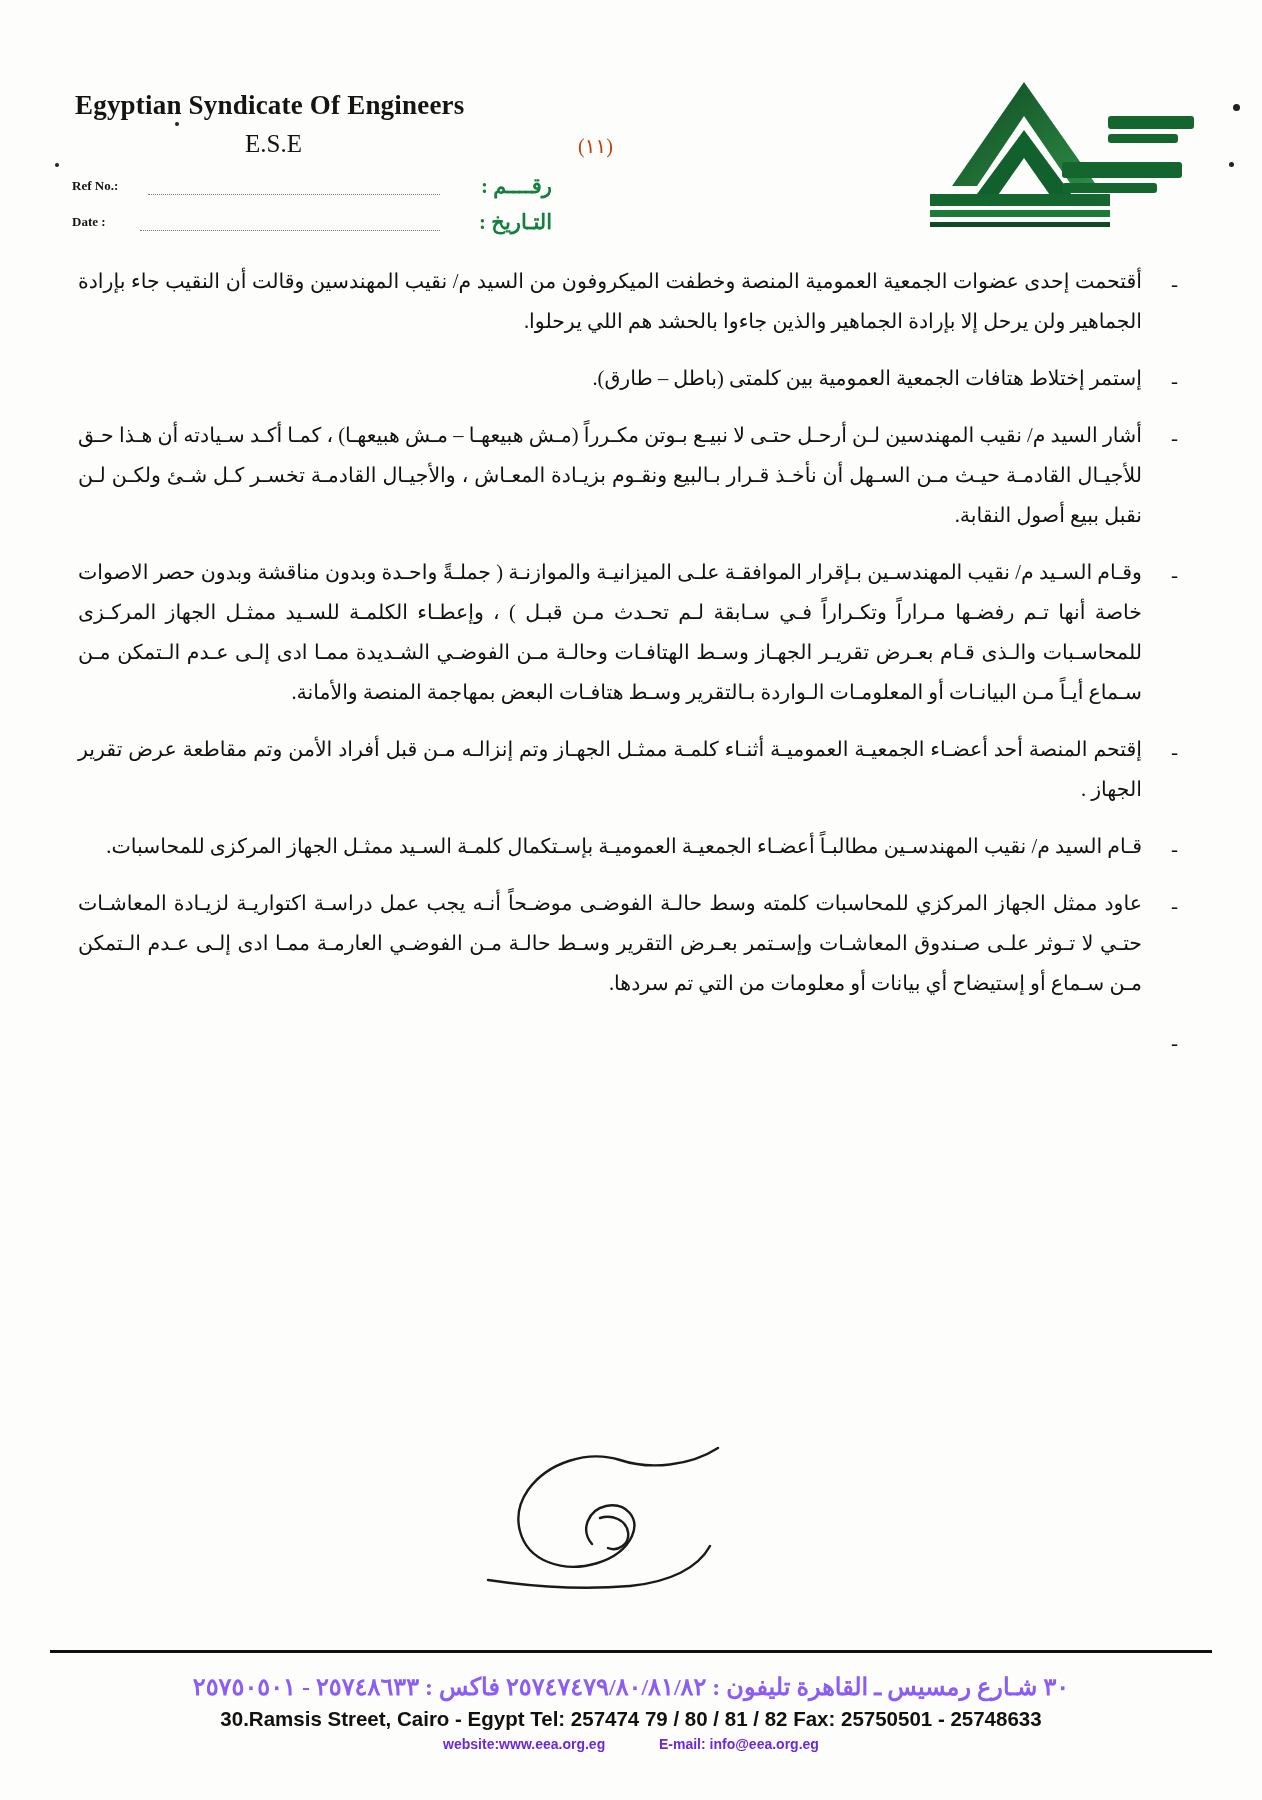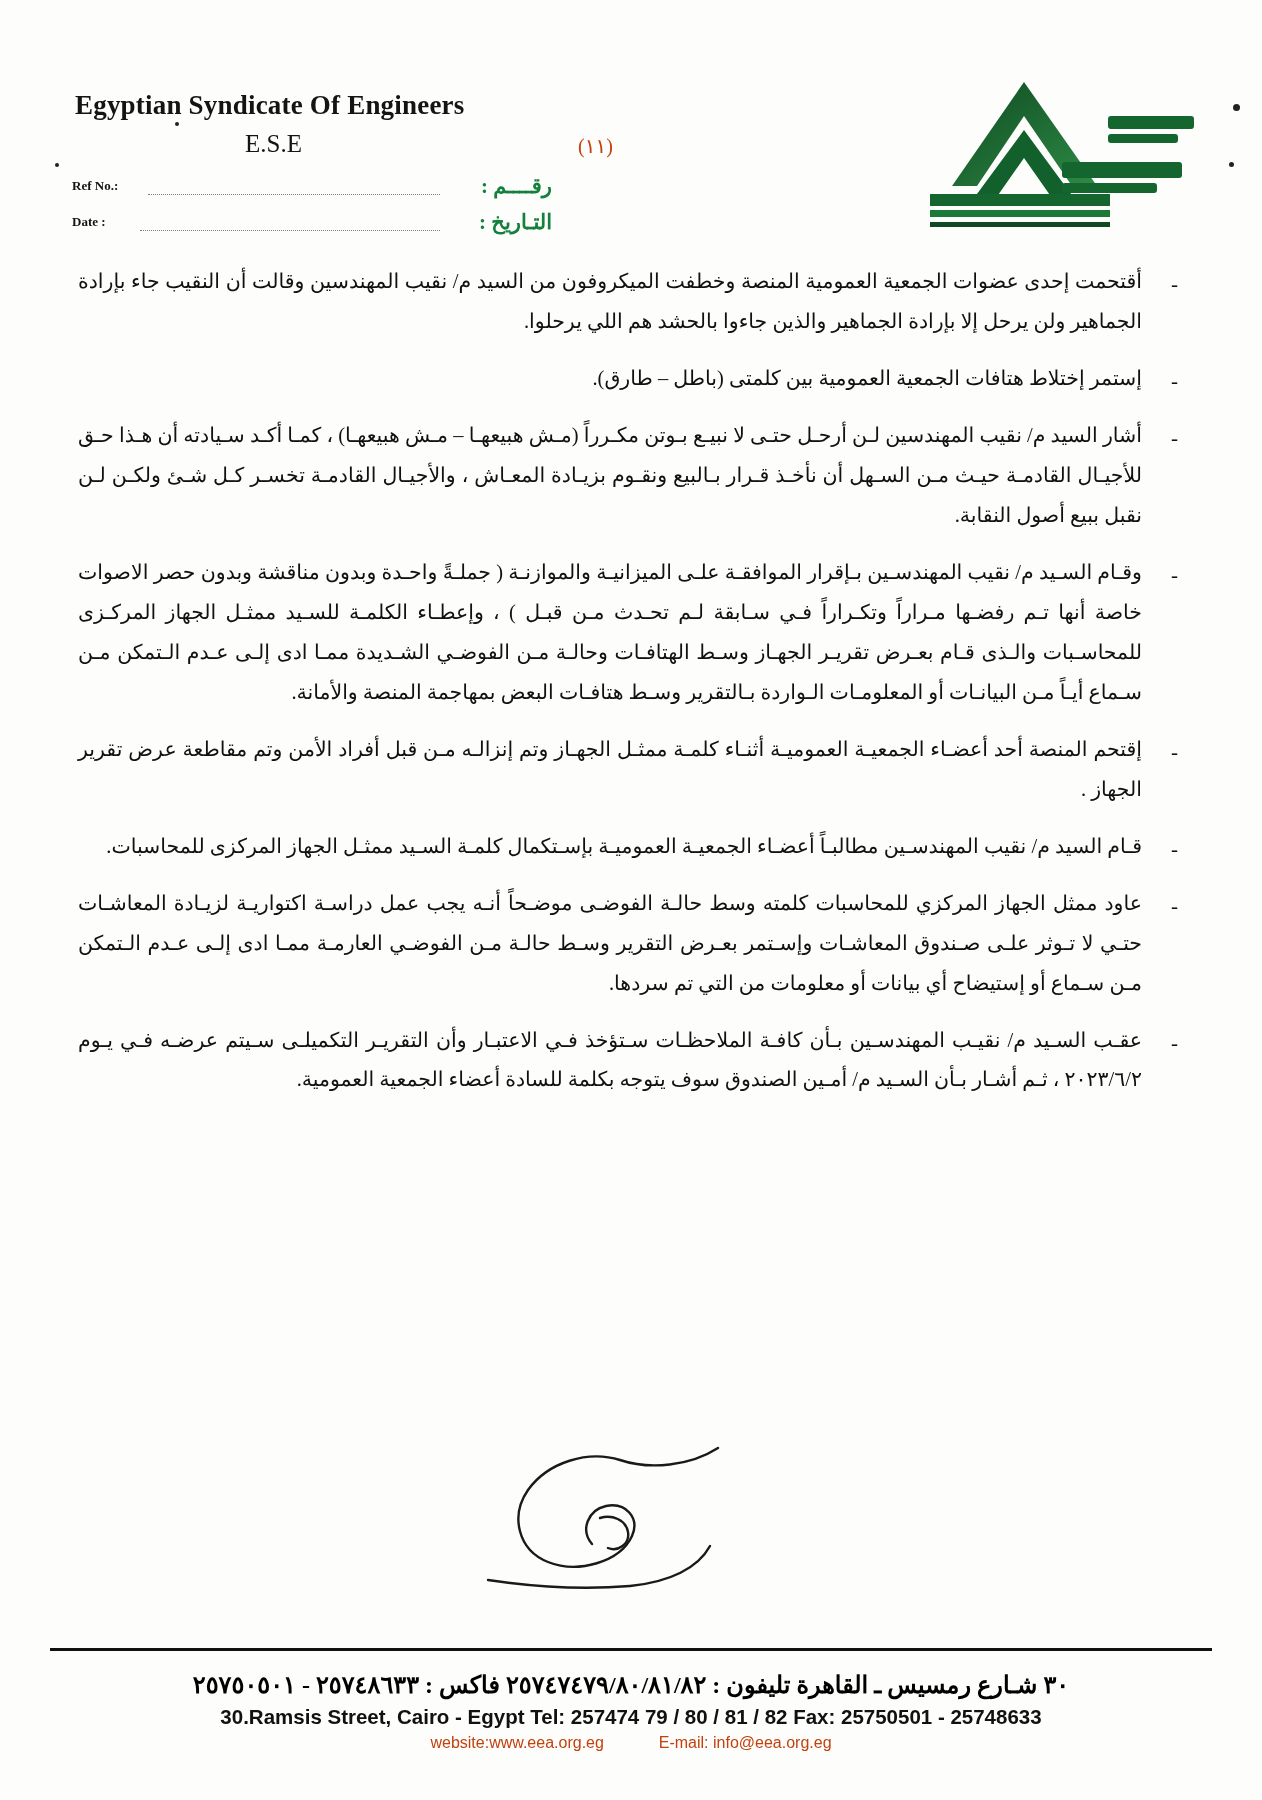--- a/index.html
+++ b/index.html
@@ -169,37 +169,37 @@
   }
   .footer-rule {
     border-top: 3px solid #111;
     margin-bottom: 10px;
   }
   .footer-ar {
     direction: rtl;
     font-family: "Liberation Serif", serif;
     font-weight: bold;
     font-size: 24px;
-    color: #000000;
+    color: #8b5cf6;
     margin-bottom: 6px;
     letter-spacing: 0.3px;
     margin-top: 20px;
   }
   .footer-en {
     font-family: "Liberation Sans", sans-serif;
     font-weight: bold;
     font-size: 20.5px;
     color: #111;
     margin-bottom: 5px;
   }
   .footer-web {
     font-family: "Liberation Sans", sans-serif;
-    font-weight: normal;
-    font-size: 16px;
-    color: #c2410c;
+    font-weight: bold;
+    font-size: 14px;
+    color: #6d28d9;
   }
   .footer-web .sep { display: inline-block; width: 46px; }
 </style>
 </head>
 <body>
 
 <div class="page">
 
   <div class="header">
 
@@ -274,21 +274,20 @@
       <li>
         <span class="dash">-</span>
         <span>قـام السيد م/ نقيب المهندسـين مطالبـاً أعضـاء الجمعيـة العموميـة بإسـتكمال كلمـة السـيد ممثـل الجهاز المركزى للمحاسبات.</span>
       </li>
       <li>
         <span class="dash">-</span>
         <span>عاود ممثل الجهاز المركزي للمحاسبات كلمته وسط حالـة الفوضـى موضـحاً أنـه يجب عمل دراسـة اكتواريـة لزيـادة المعاشـات حتـي لا تـوثر علـى صـندوق المعاشـات وإسـتمر بعـرض التقرير وسـط حالـة مـن الفوضـي العارمـة ممـا ادى إلـى عـدم الـتمكن مـن سـماع أو إستيضاح أي بيانات أو معلومات من التي تم سردها.</span>
       </li>
       <li>
         <span class="dash">-</span>
-        <span>عقـب السـيد م/ نقيـب المهندسـين بـأن كافـة الملاحظـات سـتؤخذ فـي الاعتبـار وأن التقريـر التكميلـى سـيتم عرضـه فـي يـوم ٢٠٢٣/٦/٢ ، ثـم أشـار بـأن السـيد م/ أمـين الصندوق سوف يتوجه بكلمة للسادة أعضاء الجمعية العمومية.</span>
       </li>
     </ul>
   </div>
 
   <div class="signature">
     <svg width="260" height="170" viewBox="0 0 260 170" aria-hidden="true">
       <g fill="none" stroke="#1a1a1a" stroke-width="2.4" stroke-linecap="round">
         <path d="M238,8 C210,26 170,30 140,20 C108,10 68,22 48,50 C30,76 38,110 68,122 C98,134 140,122 152,96 C160,78 146,62 126,66 C108,70 100,90 112,104"></path>
         <path d="M8,140 C48,146 100,150 150,146 C190,142 218,128 230,106"></path>
         <path d="M120,78 C132,74 146,80 148,92 C150,104 138,112 128,108"></path>

